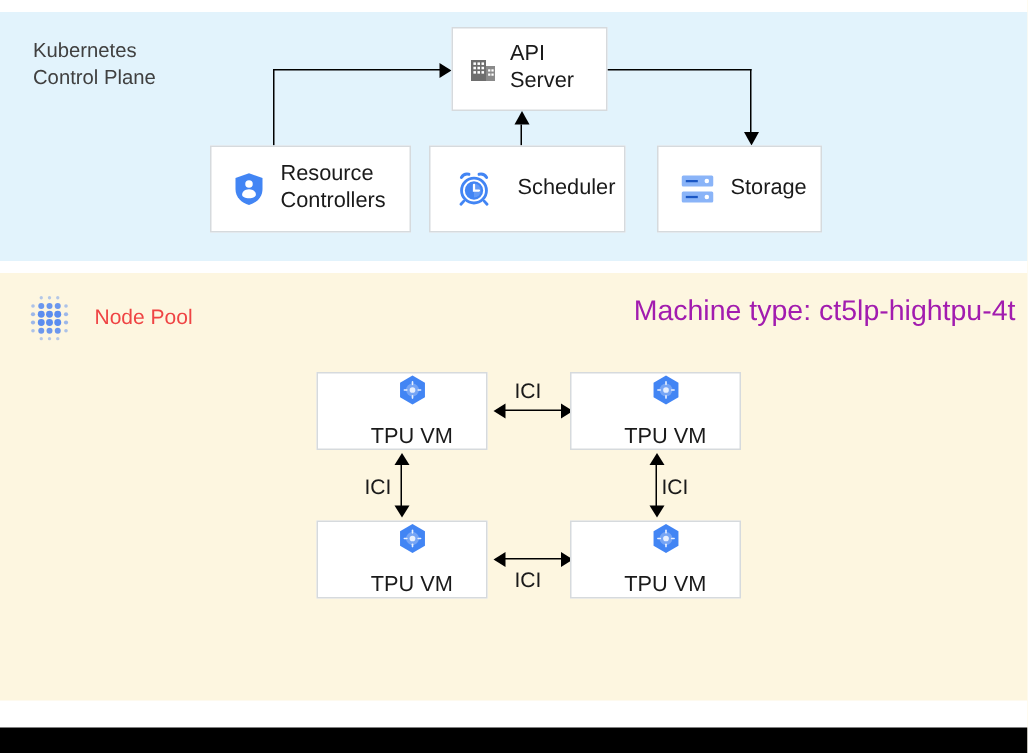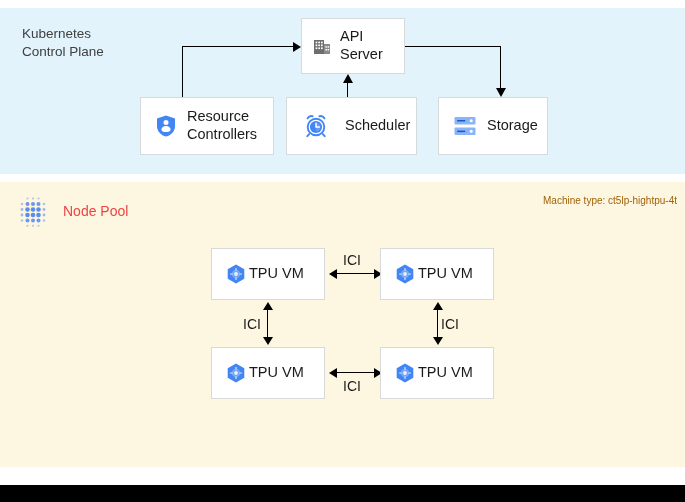--- a/index.html
+++ b/index.html
@@ -91,25 +91,25 @@
   #conn-st-arrow{left:496px;top:88px;}
 
   
   #node-pool-icon{position:absolute;left:14px;top:194px;width:38px;height:36px;z-index:4;}
   #node-pool-title{
     position:absolute;left:63px;top:203px;
     font-size:14px;color:#ef4444;z-index:4;
   }
   #machine-info{
     position:absolute;right:8px;top:194px;
-    text-align:right;font-size:10px;color:#a16207;line-height:1.45;
+    text-align:right;font-size:19px;color:#a21caf;line-height:1.45;
     z-index:4;
   }
 
-  .tpu-box{width:114px;height:52px;padding-left:13px;gap:2px;}
+  .tpu-box{width:114px;height:52px;padding-left:13px;gap:12px;flex-direction:column;}
   #tpu-vm-0{left:211px;top:248px;}
   #tpu-vm-1{left:380px;top:248px;}
   #tpu-vm-2{left:211px;top:347px;}
   #tpu-vm-3{left:380px;top:347px;}
   .tpu-box .lbl{font-size:14.5px;}
 
   
   .ici-line{position:absolute;background:#000;z-index:2;}
   .ici-arrow{position:absolute;width:0;height:0;z-index:2;}
   .ici-ar-left{

